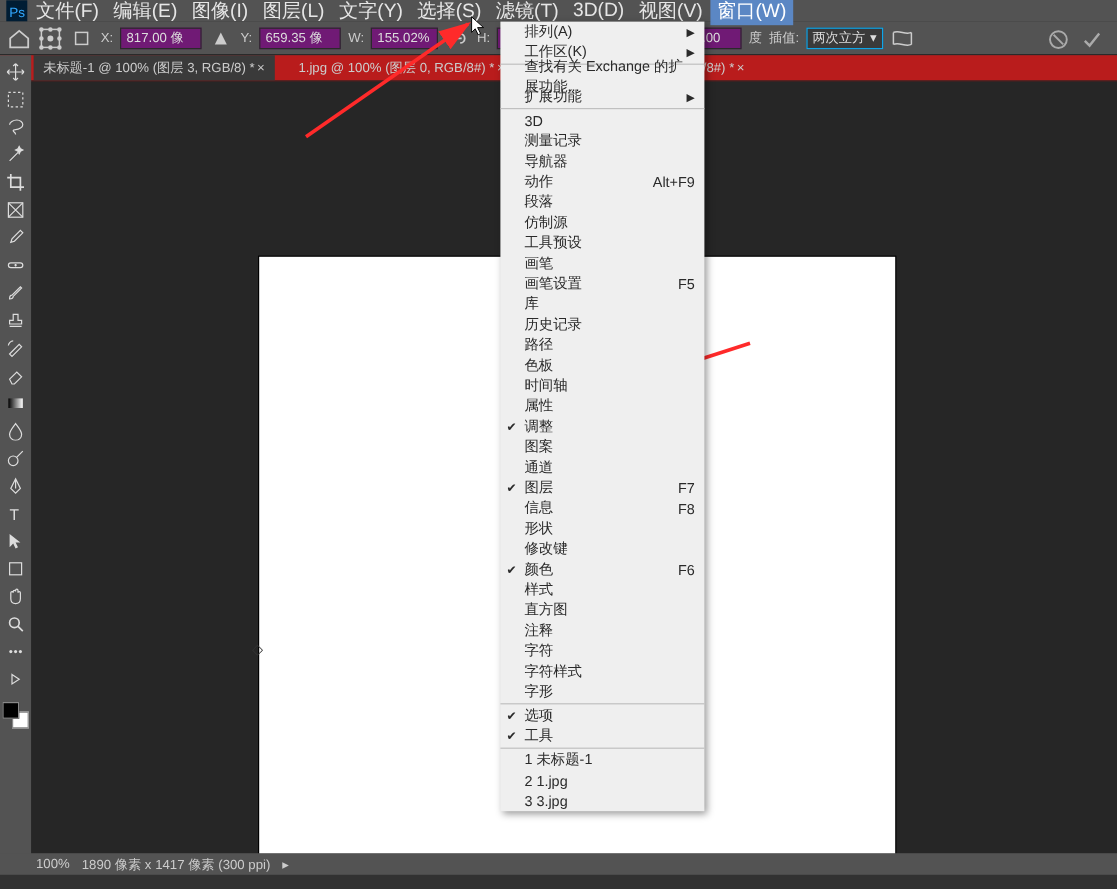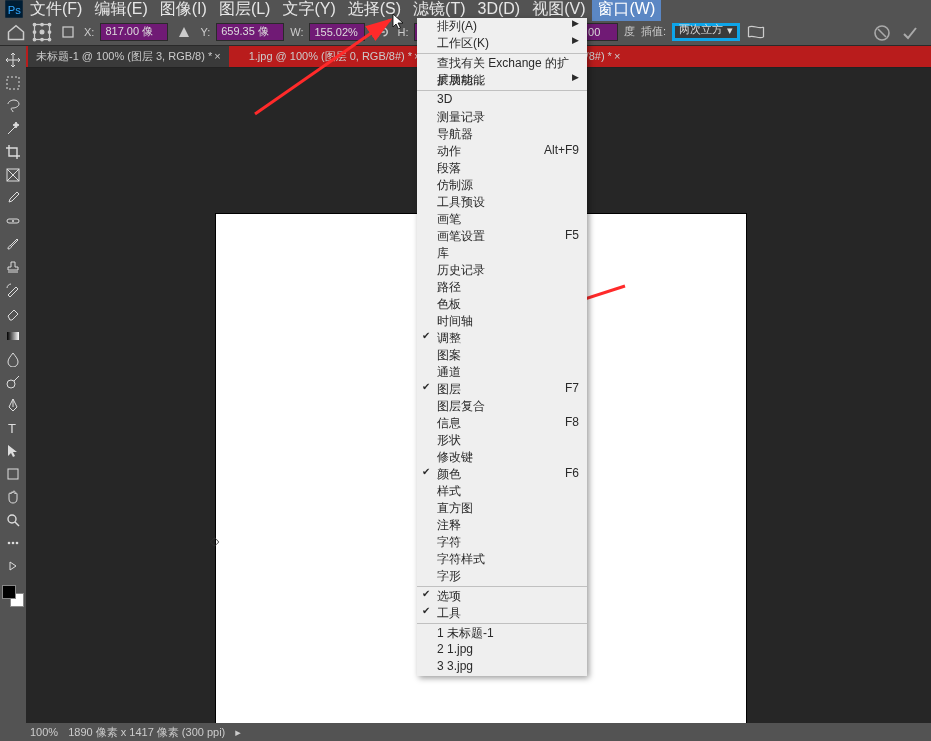--- a/index.html
+++ b/index.html
@@ -5,36 +5,36 @@
     *{margin:0;padding:0;box-sizing:border-box;font-family:"Microsoft YaHei",Arial,sans-serif;user-select:none}
     body{width:931px;height:741px;background:#323232;overflow:hidden;position:relative;color:#e6e6e6;font-size:12px}
     .menubar{height:18px;background:#535353;display:flex;align-items:center;padding-left:4px;z-index:5;position:relative}
     .mbi{font-size:16px;padding:1px 6px;color:#e6e6e6;cursor:default}
     .mbi.hi{background:#5b87c4;color:#fff}
     .optbar{height:28px;background:#535353;display:flex;align-items:center;padding:0 6px;gap:6px;font-size:11px;border-bottom:1px solid #2a2a2a}
     .icbtn{width:20px;height:20px;display:flex;align-items:center;justify-content:center;color:#e5e5e5}
     .numfield{background:#701a75;border:1px solid #2a2a2a;color:#ddd;padding:1px 4px;font-size:11px;width:56px;height:18px}
     .numfieldwide{width:68px}
     .lbl{font-size:11px;color:#ccc}
-    .dropdown{background:#3a3a3a;border:3px solid #0ea5e9;color:#ddd;padding:1px 4px;font-size:11px;height:18px;display:flex;align-items:flex-end;gap:4px}
+    .dropdown{background:#3a3a3a;border:1px solid #0ea5e9;color:#ddd;padding:1px 4px;font-size:11px;height:18px;display:flex;align-items:center;gap:4px}
     .tabs{height:22px;background:#b91c1c;display:flex;align-items:flex-end;padding-left:28px;gap:12px;font-size:11px;border-bottom:1px solid #222}
     .tab{color:#ccc;padding:3px 8px}
     .tab.on{background:#3a3a3a}
     .tabx{margin-left:2px}
     .work{position:absolute;left:26px;right:0;top:68px;bottom:18px;background:#262626;overflow:hidden}
     .canvas{position:absolute;left:190px;top:146px;width:530px;height:510px;background:#fff;box-shadow:0 0 0 1px #000}
     .lefttools{position:absolute;left:0;top:46px;width:26px;bottom:18px;background:#535353;display:flex;flex-direction:column;align-items:center;padding-top:4px;gap:3px}
     .tbtn{width:22px;height:20px;display:flex;align-items:center;justify-content:center;color:#ddd}
     .tbtn svg{width:16px;height:16px}
     .swatch{margin-top:6px;position:relative;width:22px;height:22px}
     .swatch .fg{position:absolute;left:0;top:0;width:14px;height:14px;background:#000;border:1px solid #888}
     .swatch .bg{position:absolute;right:0;bottom:0;width:14px;height:14px;background:#fff;border:1px solid #888}
-    .status{position:absolute;left:0;right:0;bottom:0;height:18px;background:#535353;display:flex;align-items:center;padding-left:30px;font-size:11px;color:#ccc;gap:10px}
+    .status{position:absolute;left:0;right:0;bottom:12px;height:18px;background:#535353;display:flex;align-items:center;padding-left:30px;font-size:11px;color:#ccc;gap:10px}
     .menu{position:absolute;top:18px;left:417px;width:170px;background:#efefef;color:#2a2a2a;box-shadow:2px 2px 6px rgba(0,0,0,.4);font-size:12px;z-index:10}
-    .mi{display:flex;align-items:flex-start;height:17px;padding:0 8px 0 20px;position:relative}
+    .mi{display:flex;align-items:center;height:17px;padding:0 8px 0 20px;position:relative}
     .mi.sub::after{content:"▶";font-size:9px;position:absolute;right:8px}
     .mi .sc{margin-left:auto}
     .mi .chk{position:absolute;left:5px;font-size:10px}
     .msep{height:1px;background:#c0c0c0;margin:1px 0}
     .cursor{position:absolute;left:392px;top:13px;z-index:20}
     .cursor svg{width:14px;height:18px}
     .arrow{position:absolute;pointer-events:none;z-index:9}
     .arrow svg{overflow:visible}
     .confirm{position:absolute;right:12px;top:24px;display:flex;gap:10px;z-index:6}
     .confirm svg{width:18px;height:18px}
@@ -331,36 +331,36 @@
   <div class="mi">
       <span>路径</span>
     </div>
   <div class="mi">
       <span>色板</span>
     </div>
   <div class="mi">
       <span>时间轴</span>
     </div>
   <div class="mi">
+      <span>属性</span>
+    </div>
+  <div class="mi">
       <span class="chk">✔</span>
       <span>调整</span>
     </div>
   <div class="mi">
       <span>图案</span>
     </div>
   <div class="mi">
       <span>通道</span>
     </div>
   <div class="mi">
       <span class="chk">✔</span>
       <span>图层</span>
       <span class="sc">F7</span>
-    </div>
-  <div class="mi">
-      <span>图层复合</span>
     </div>
   <div class="mi">
       <span>信息</span>
       <span class="sc">F8</span>
     </div>
   <div class="mi">
       <span>形状</span>
     </div>
   <div class="mi">
       <span>修改键</span>

